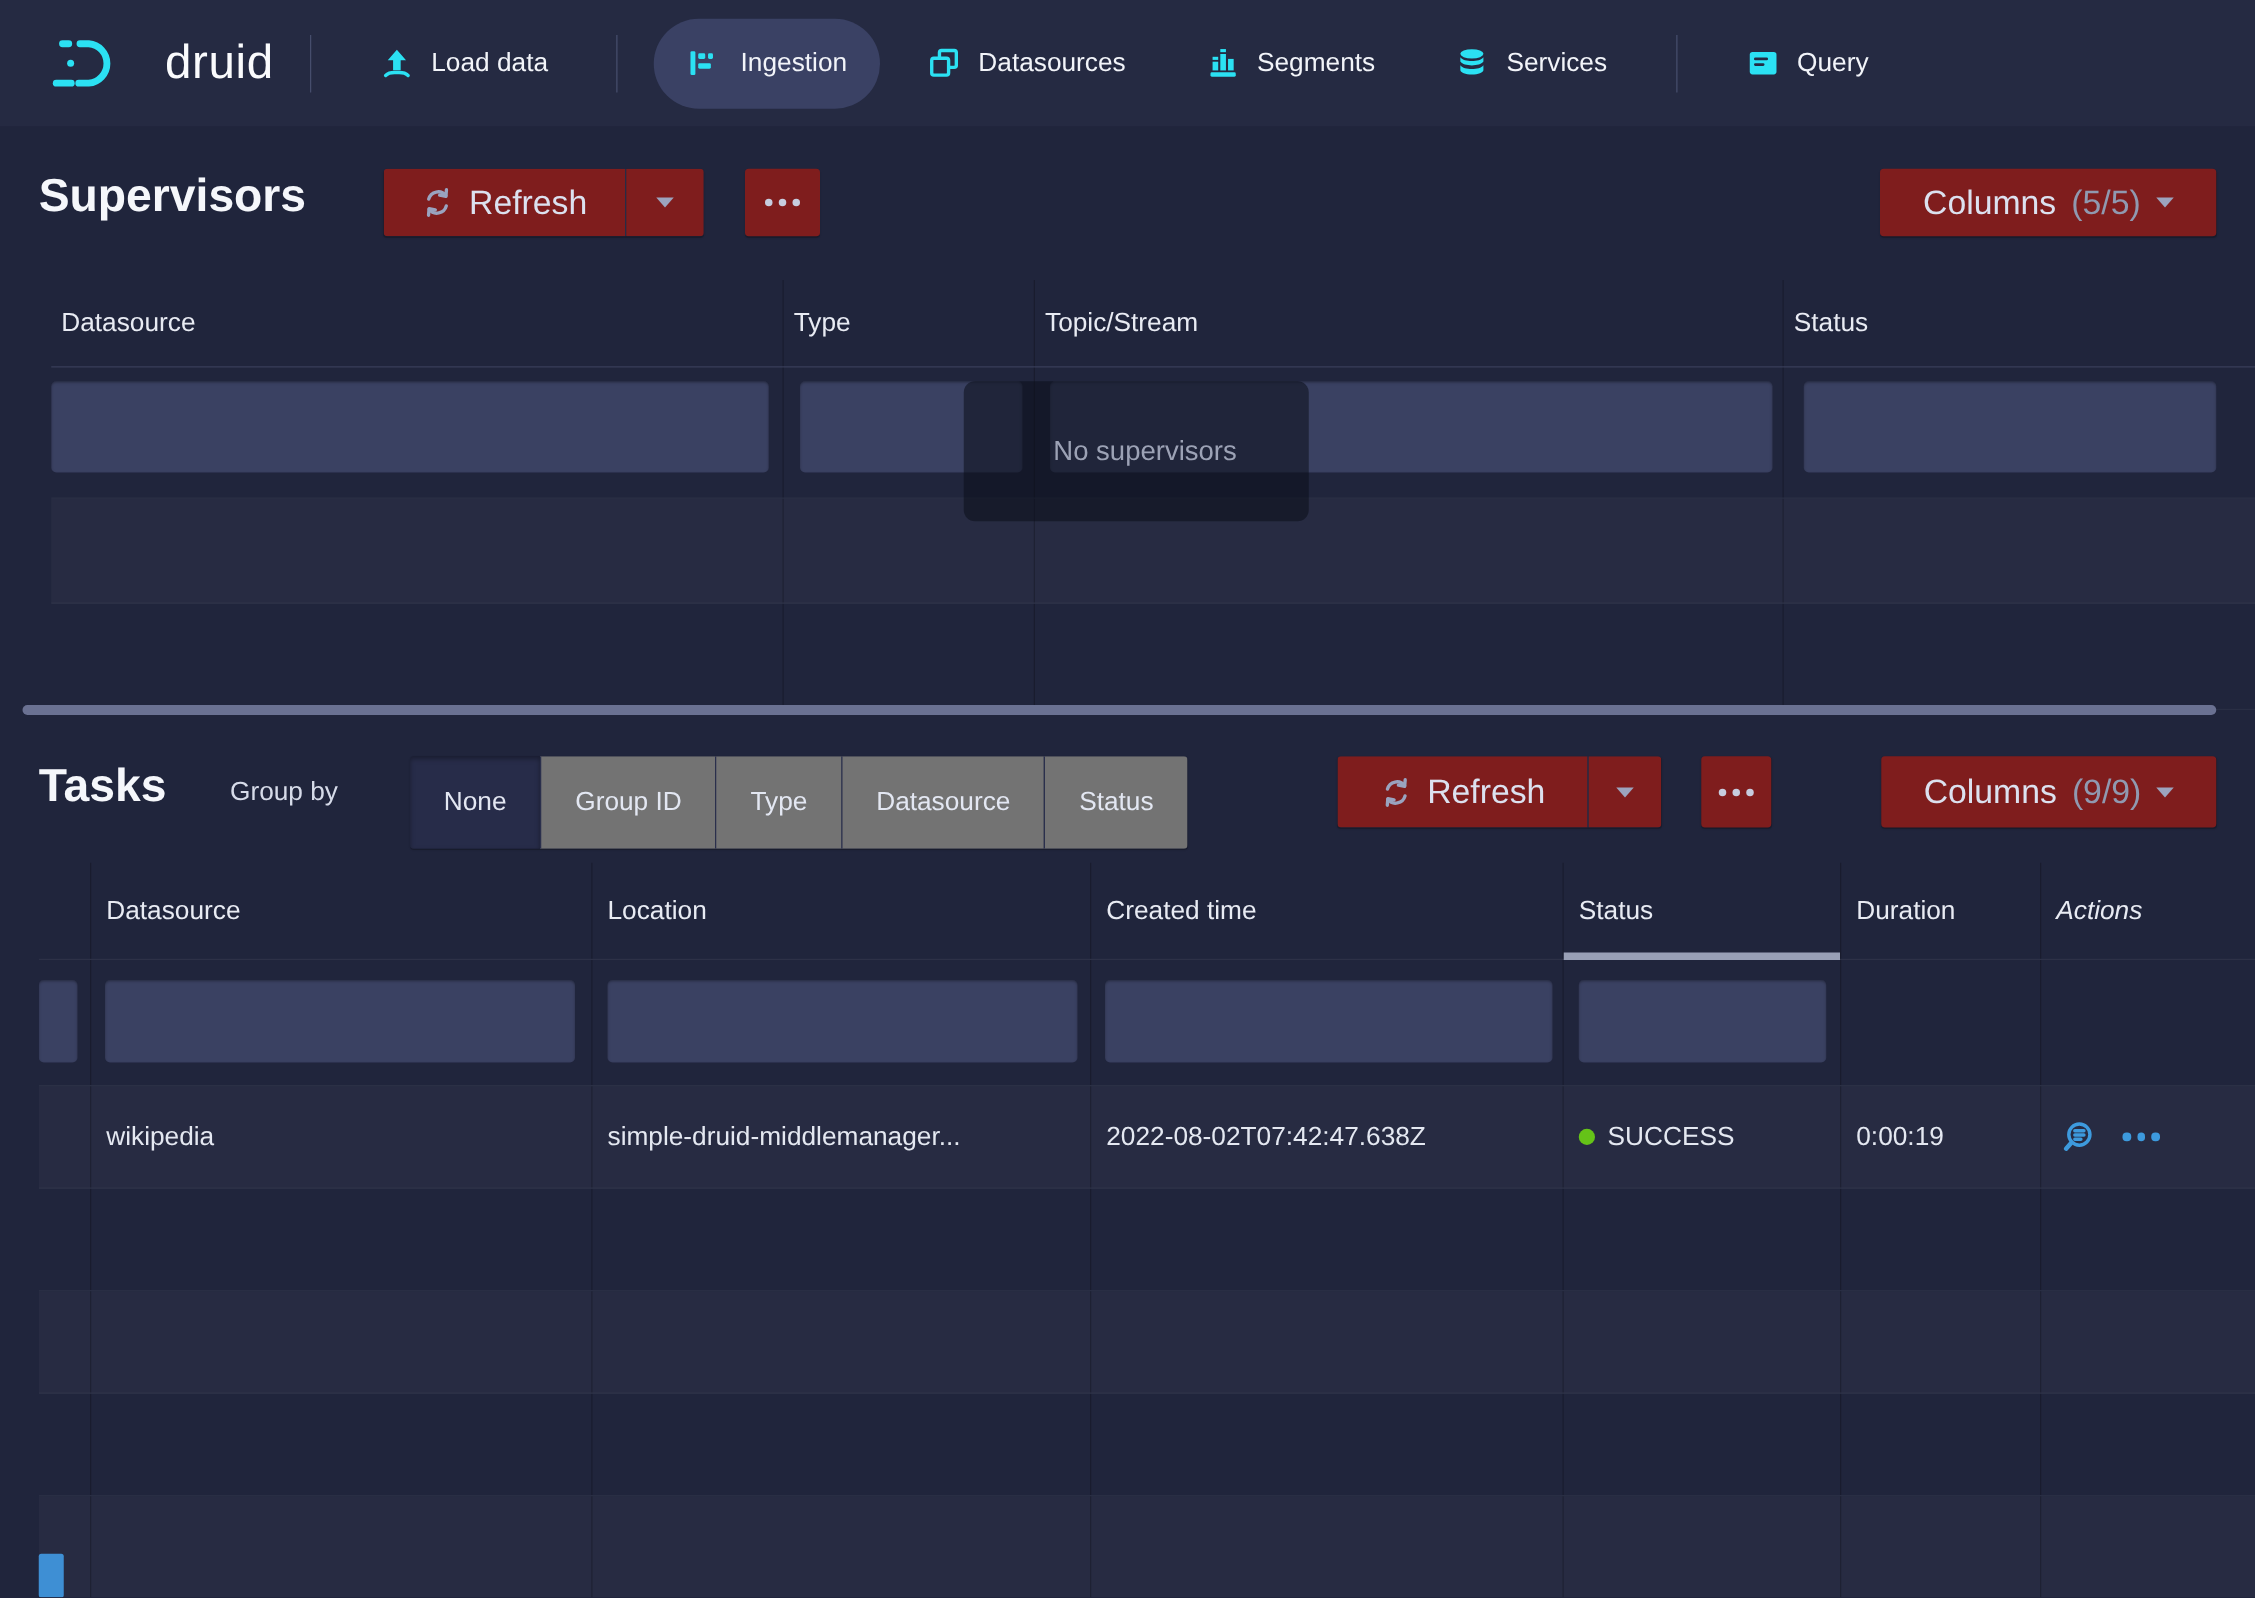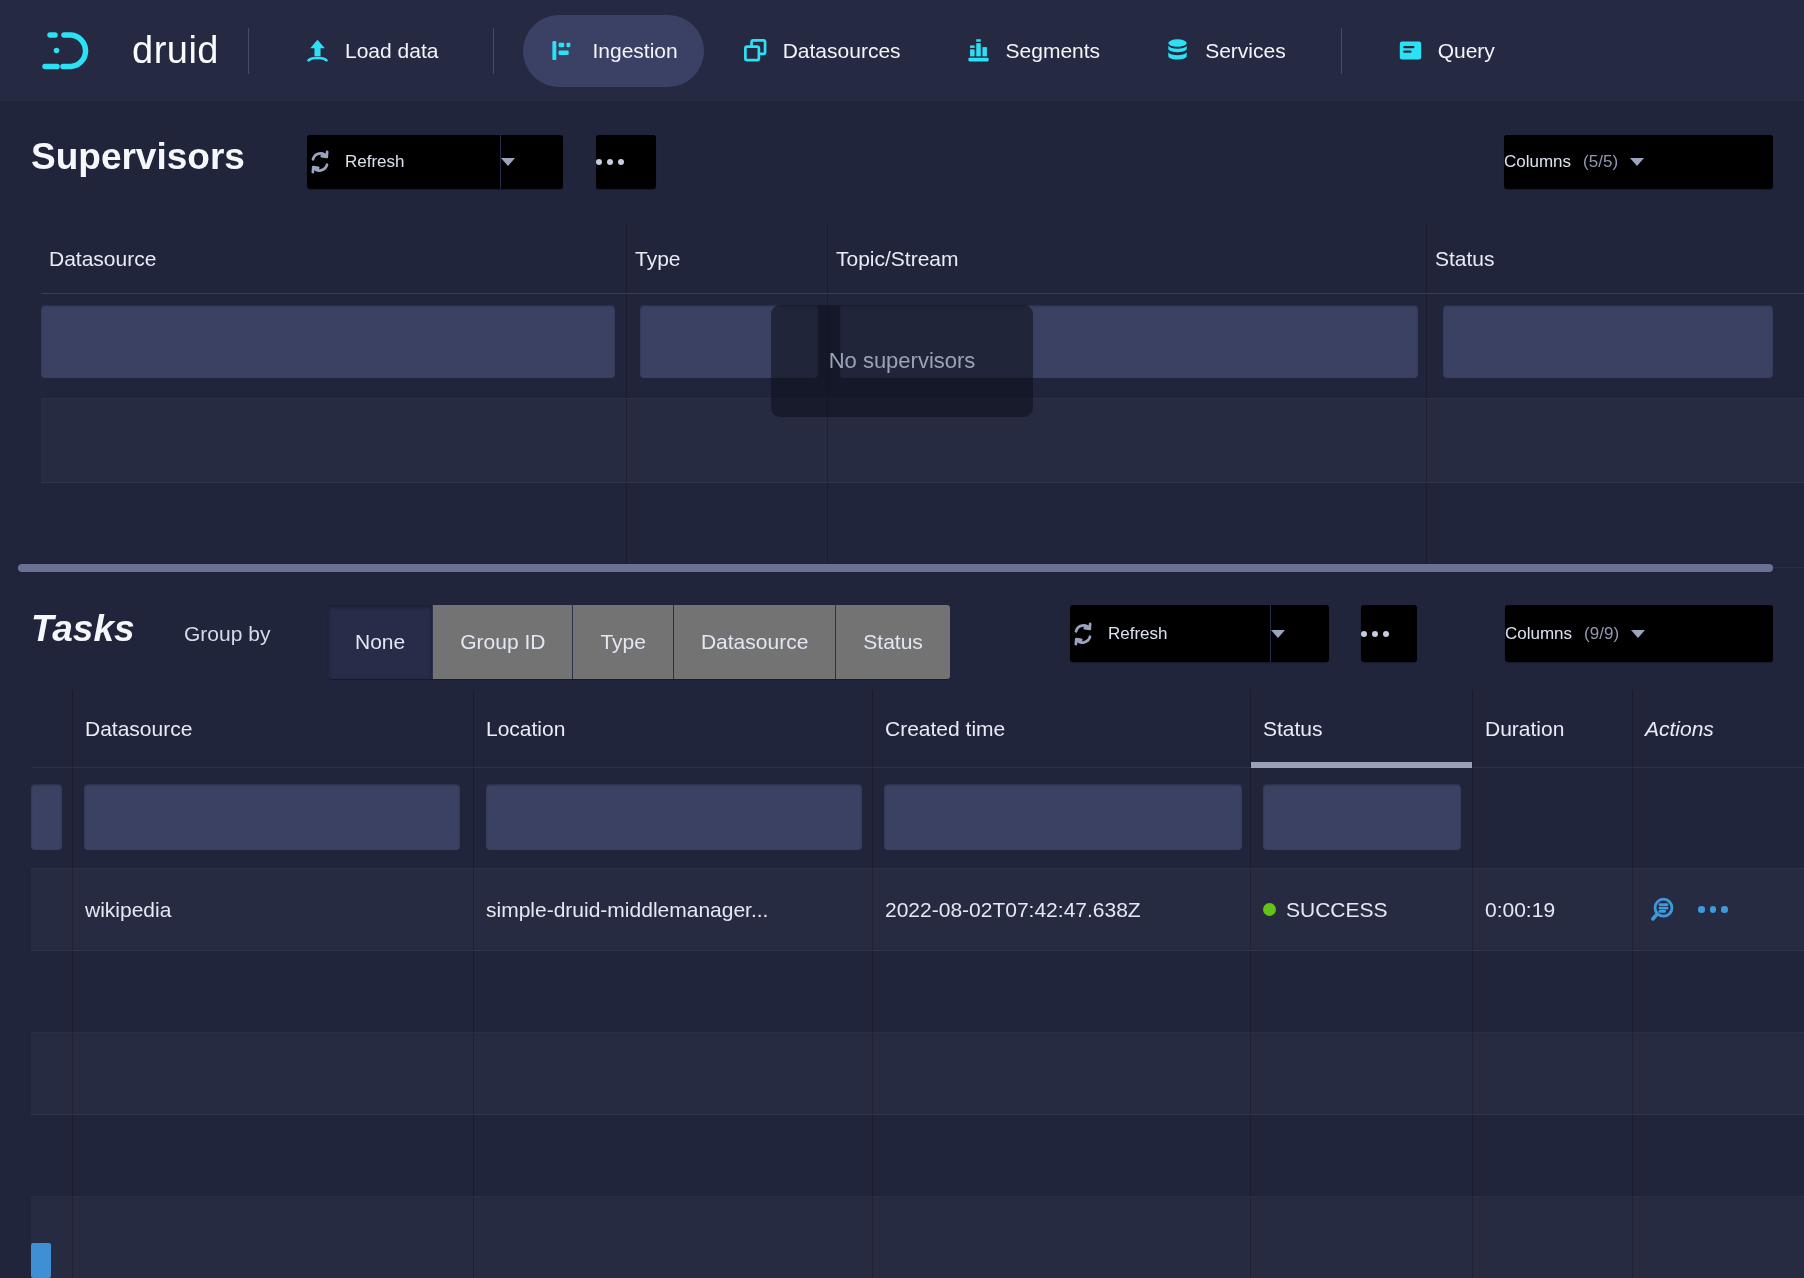--- a/index.html
+++ b/index.html
@@ -13,22 +13,22 @@
   .wordmark{font-size:38px;color:#FAFBFD;font-weight:400;letter-spacing:.5px;}
   .nav-divider{width:1px;height:46px;background:#464D6C;margin:0 29px;}
   .nav-item{display:flex;align-items:center;gap:14px;height:72px;padding:0 26px;
             border-radius:36px;font-size:21px;color:#F2F4F9;cursor:pointer;white-space:nowrap;}
   .nav-item + .nav-item{margin-left:12px;}
   .nav-item.active{background:#3A4164;gap:16px;}
   .nav-icon{width:27px;height:27px;display:block;flex:none;}
 
   
   .h1{position:absolute;font-size:37px;font-weight:600;color:#F5F7FB;}
-  .btn{background:#000000;display:flex;align-items:center;gap:12px;
-       font-size:17px;color:#DCE1EF;cursor:pointer;box-sizing:border-box;}
+  .btn{background:#7f1d1d;display:flex;align-items:center;justify-content:center;gap:12px;
+       font-size:27px;color:#DCE1EF;cursor:pointer;box-sizing:border-box;}
   .btn-abs{position:absolute;border-radius:3px;box-shadow:0 1px 1px rgba(0,0,0,.28);}
   .split{position:absolute;display:flex;border-radius:3px;overflow:hidden;box-shadow:0 1px 1px rgba(0,0,0,.28);}
   .split .sep{width:1px;background:#272C46;}
   .ref-icon{width:26px;height:26px;}
   .caret{width:0;height:0;border-left:7px solid transparent;border-right:7px solid transparent;
          border-top:8px solid #9CA4BE;}
   .more-dots{display:flex;gap:5px;}
   .more-dots i{width:6px;height:6px;border-radius:50%;background:#C7CDDF;}
   .count{color:#9099B0;}
   .groupby-label{position:absolute;display:flex;align-items:center;font-size:21px;color:#D6DBE9;}
@@ -60,21 +60,21 @@
   .sup-table .thead{height:69px;}
   .sup-table .tfilter{height:104px;}
   .sup-table .tf{padding-top:11px;}
   .sup-table .filter-input{height:73px;}
   .sp0{width:586px;}.sp1{width:201px;}.sp2{width:599px;}.sp3{flex:1;}
   .sup-table .th{padding-left:8px;}
   .sup-r1{height:83px;}
   .sup-r2{height:84px;}
   .no-data-overlay{position:absolute;left:771px;top:305px;width:262px;height:112px;
                    background:rgba(11,14,25,.55);border-radius:9px;display:flex;align-items:center;
-                   justify-content:center;font-size:22px;color:#9CA2B5;z-index:5;}
+                   justify-content:center;font-size:22px;color:#9CA2B5;z-index:5;padding-left:14px;}
   .h-scrollbar{position:absolute;left:18px;top:564px;width:1755px;height:8px;border-radius:4px;
                background:#6A7192;cursor:pointer;}
 
   
   .tasks-table{position:absolute;left:31px;top:690px;right:0;bottom:0;overflow:hidden;}
   .tasks-table .thead{height:77px;border-bottom:1px solid rgba(255,255,255,.06);}
   .tasks-table .th{padding-left:12px;}
   .tasks-table .tfilter{height:100px;}
   .tasks-table .tf{padding-top:16px;}
   .tasks-table .filter-input{height:66px;}
@@ -248,21 +248,21 @@
         <div class="sp1"></div>
         <div class="sp2"></div>
         <div class="sp3"></div>
     </div>
   </div>
 
   <div class="no-data-overlay">No supervisors</div>
 
   <div class="h-scrollbar"></div>
 
-  <div class="h1" style="left:31px;top:608px;font-style:italic;">Tasks</div>
+  <div class="h1" style="left:31px;top:608px;">Tasks</div>
 
   <div class="groupby-label" style="left:184px;top:605px;height:57px;">Group by</div>
 
   <div class="group" style="left:328px;top:605px;height:74px;">
     <div class="group-btn active">None</div>
     <div class="group-btn">Group ID</div>
     <div class="group-btn">Type</div>
     <div class="group-btn">Datasource</div>
     <div class="group-btn">Status</div>
   </div>

